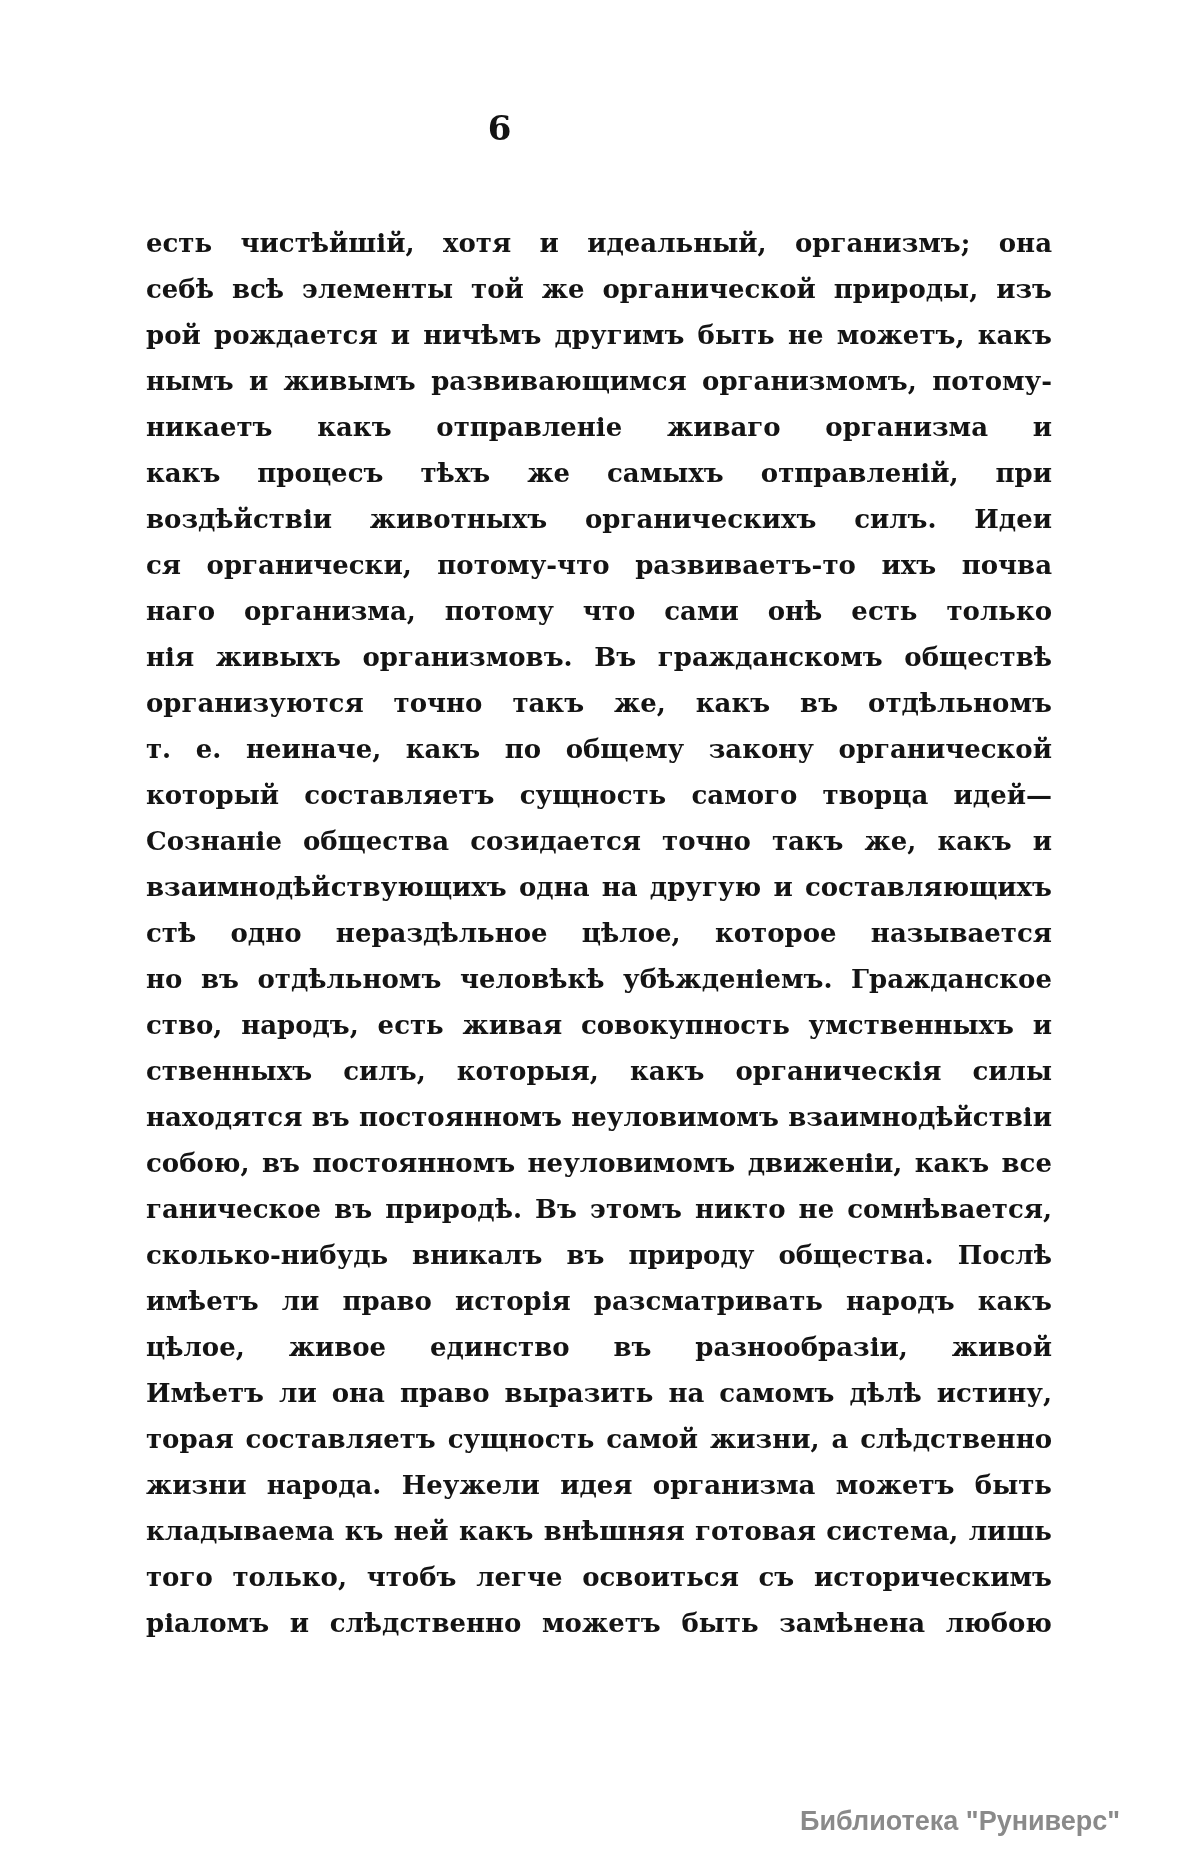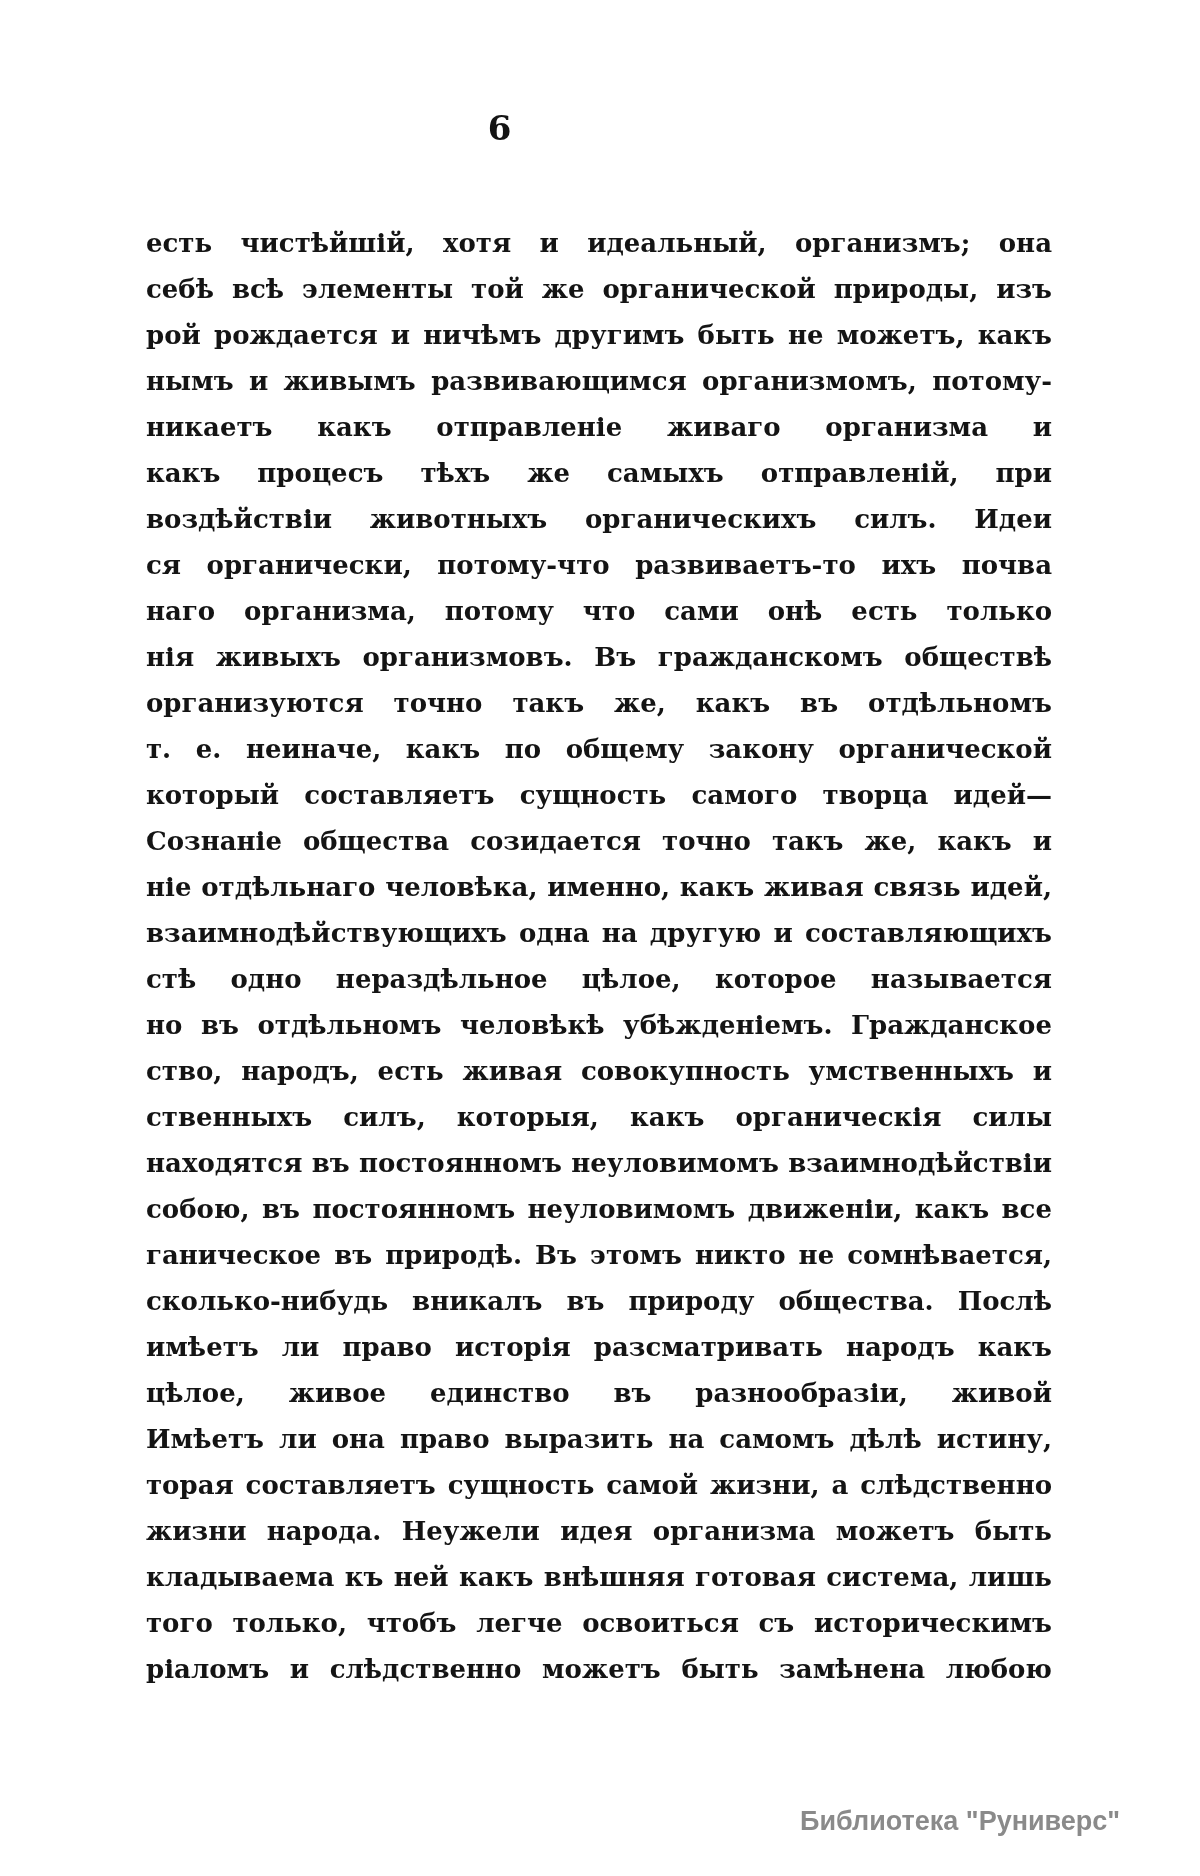--- a/index.html
+++ b/index.html
@@ -69,21 +69,20 @@
       <div class="line">никаетъ какъ отправленіе живаго организма и развивается,</div>
       <div class="line">какъ процесъ тѣхъ же самыхъ отправленій, при постоянномъ</div>
       <div class="line">воздѣйствіи животныхъ органическихъ силъ. Идеи развивают-</div>
       <div class="line">ся органически, потому-что развиваетъ-то ихъ почва живот-</div>
       <div class="line">наго организма, потому что сами онѣ есть только отправле-</div>
       <div class="line">нія живыхъ организмовъ. Въ гражданскомъ обществѣ идеи</div>
       <div class="line">организуются точно такъ же, какъ въ отдѣльномъ человѣкѣ,</div>
       <div class="line">т. е. неиначе, какъ по общему закону органической жизни,</div>
       <div class="line">который составляетъ сущность самого творца идей—человѣка.</div>
       <div class="line">Сознаніе общества созидается точно такъ же, какъ и созна-</div>
-      <div class="line">ніе отдѣльнаго человѣка, именно, какъ живая связь идей,</div>
       <div class="line">взаимнодѣйствующихъ одна на другую и составляющихъ вмѣ-</div>
       <div class="line">стѣ одно нераздѣльное цѣлое, которое называется обыкновен-</div>
       <div class="line">но въ отдѣльномъ человѣкѣ убѣжденіемъ. Гражданское обще-</div>
       <div class="line">ство, народъ, есть живая совокупность умственныхъ и нрав-</div>
       <div class="line">ственныхъ силъ, которыя, какъ органическія силы природы,</div>
       <div class="line">находятся въ постоянномъ неуловимомъ взаимнодѣйствіи между</div>
       <div class="line">собою, въ постоянномъ неуловимомъ движеніи, какъ все ор-</div>
       <div class="line">ганическое въ природѣ. Въ этомъ никто не сомнѣвается, кто</div>
       <div class="line">сколько-нибудь вникалъ въ природу общества. Послѣ того</div>
       <div class="line">имѣетъ ли право исторія разсматривать народъ какъ живое</div>

